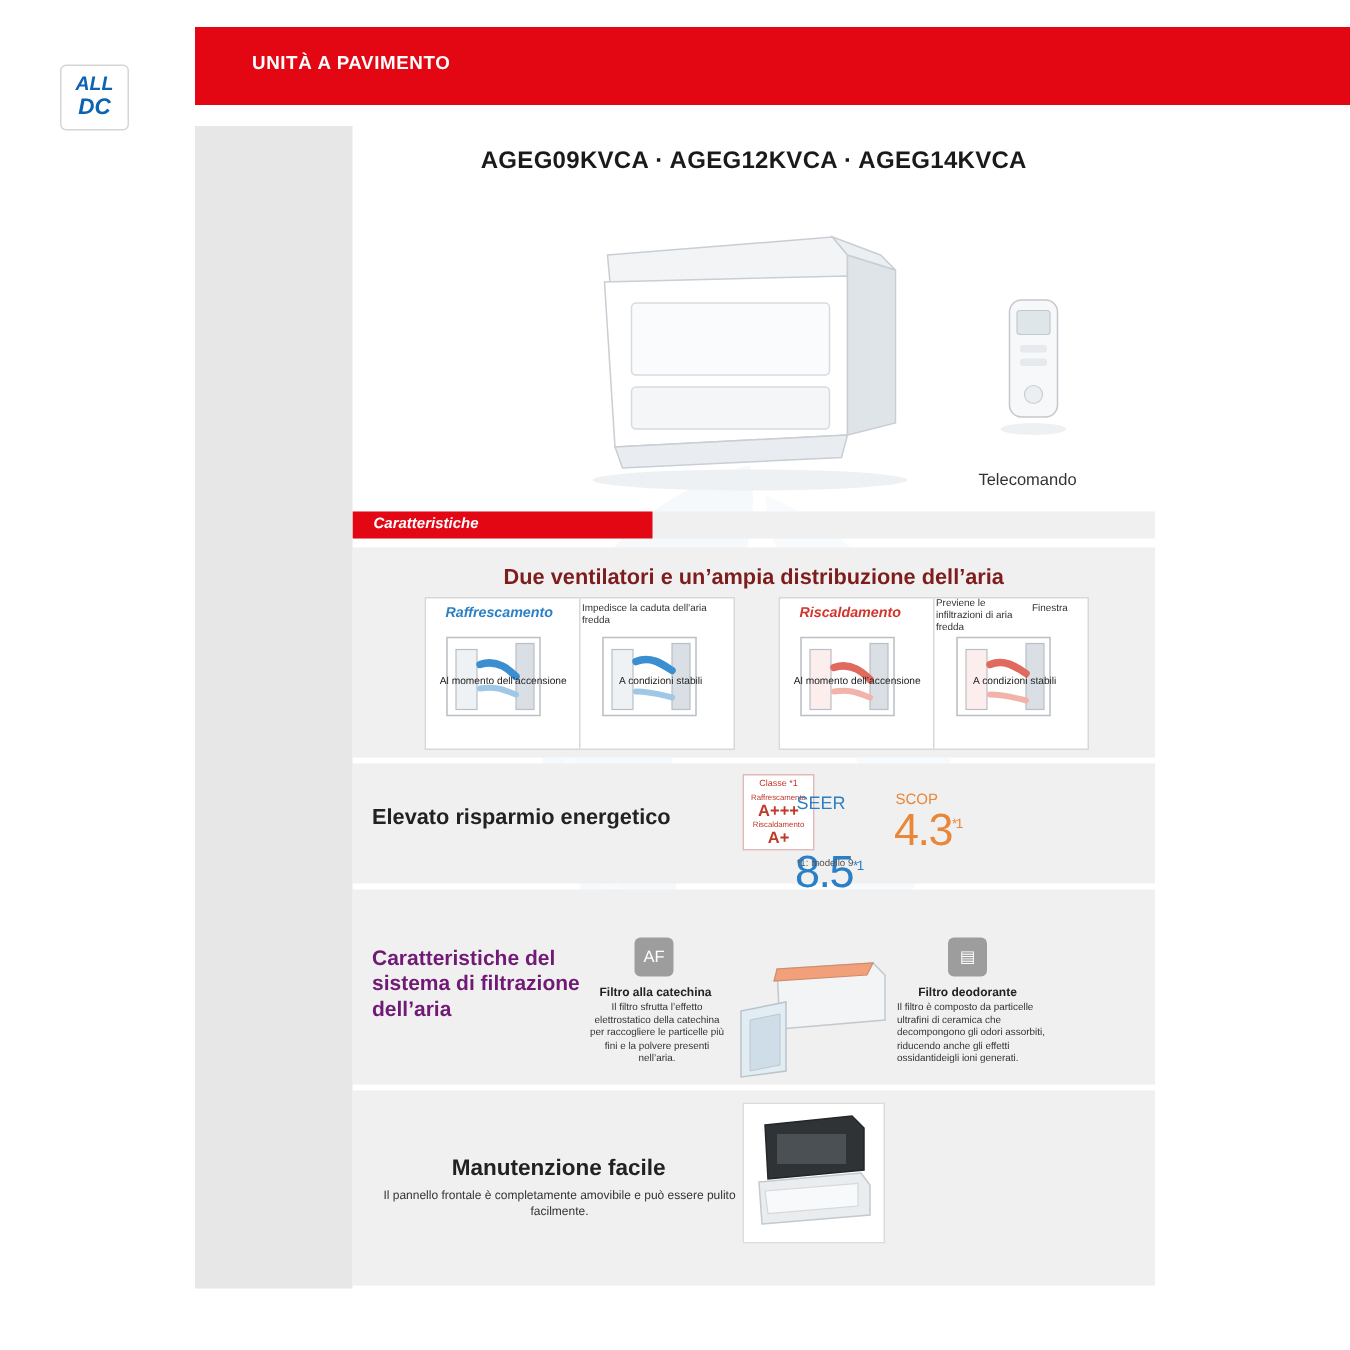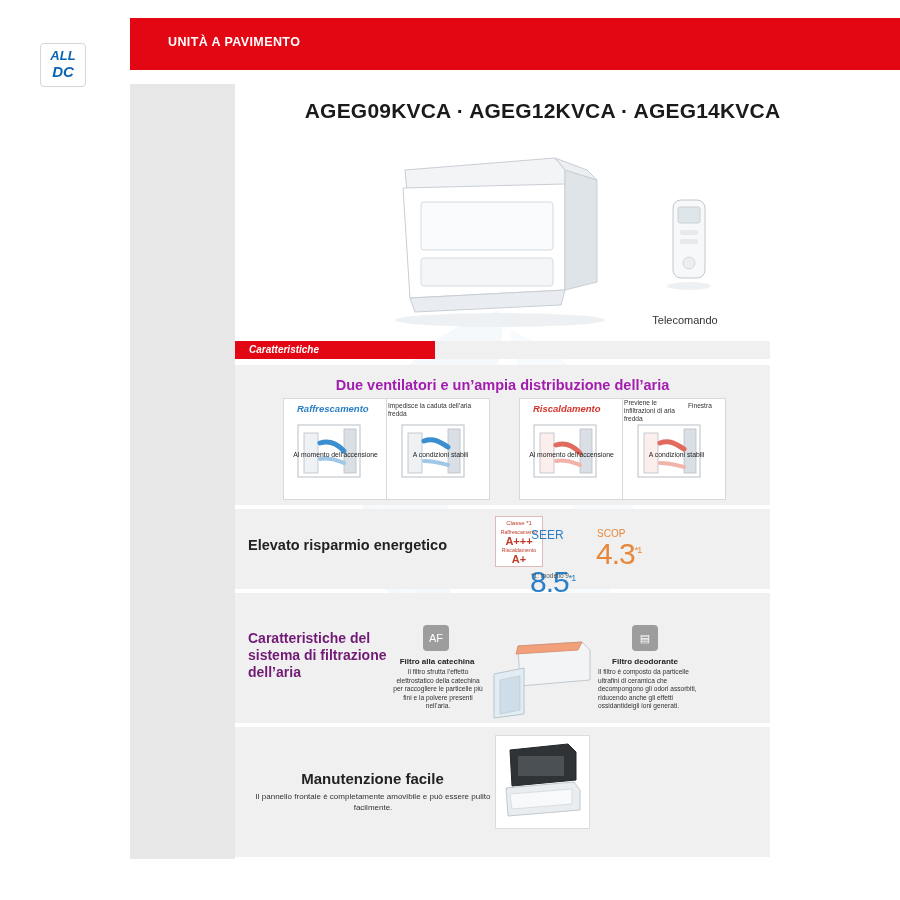--- a/index.html
+++ b/index.html
@@ -160,25 +160,24 @@
     font-size: 5.6px;
     letter-spacing: .1px;
   }
   .icon-cell.nocap .glyph { top: 8px; font-size: 15px; }
   .model-title {
     position: absolute;
     left: 235px;
     top: 99px;
     width: 535px;
     text-align: center;
-    font-size: 21px;
+    font-size: 16px;
     font-weight: bold;
     color: #1a1a1a;
     letter-spacing: .2px;
-    margin-left: 40px;
   }
 
   
   .product-area {
     position: absolute;
     left: 235px;
     top: 130px;
     width: 535px;
     height: 210px;
   }
@@ -226,21 +225,21 @@
   #panel-fans   { top: 365px; width: 535px; height: 140px; }
   #panel-energy { top: 509px; width: 535px; height: 80px; }
   #panel-filter { top: 593px; width: 535px; height: 130px; }
   #panel-maint  { top: 727px; width: 535px; height: 130px; }
 
   .panel-title {
     position: absolute;
     text-align: center;
     font-size: 14px;
     font-weight: bold;
-    color: #a21caf;
+    color: #7f1d1d;
   }
   #fans-title {
     left: 235px; top: 377px; width: 535px;
     font-size: 14.5px;
   }
 
   
   .fan-card {
     position: absolute;
     background: #ffffff;

